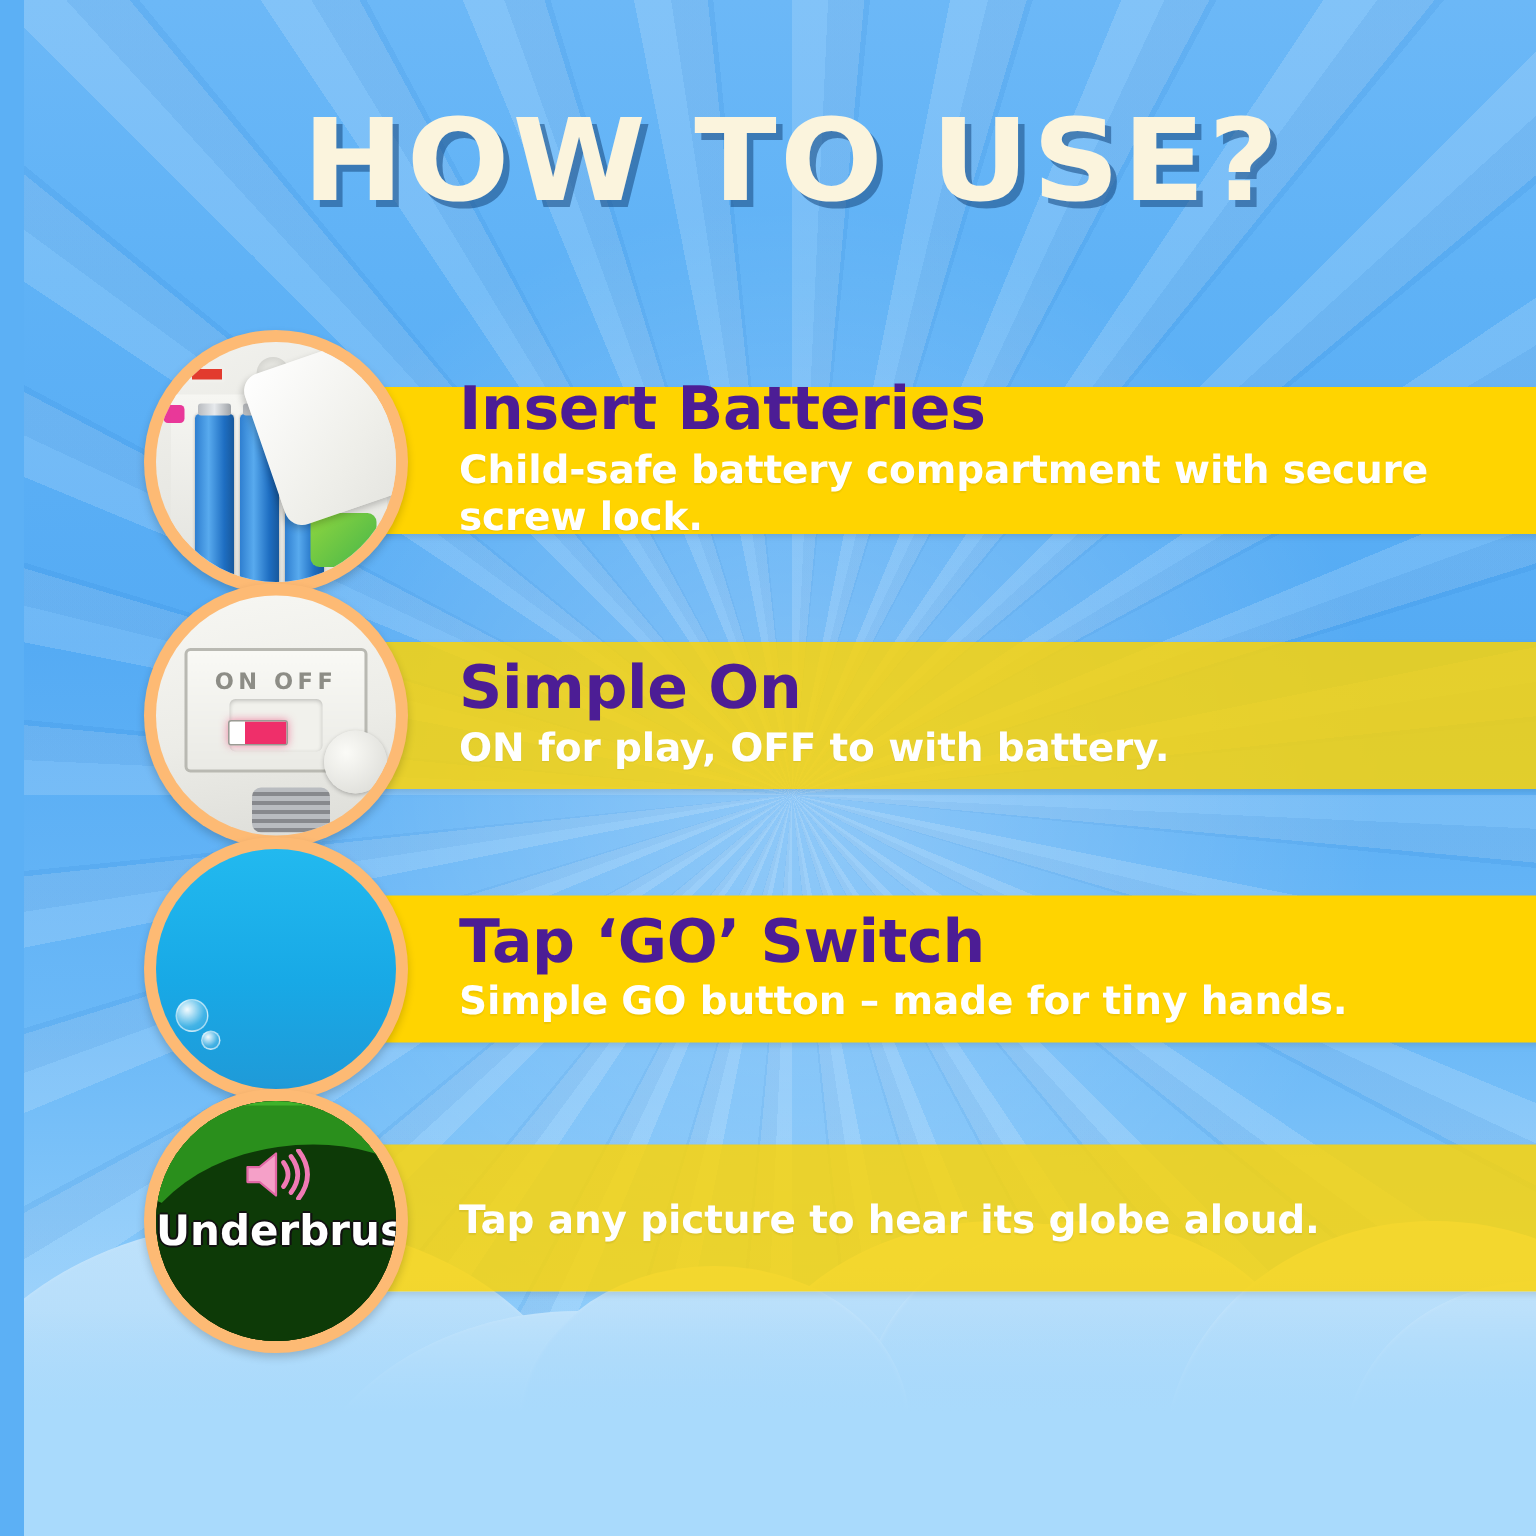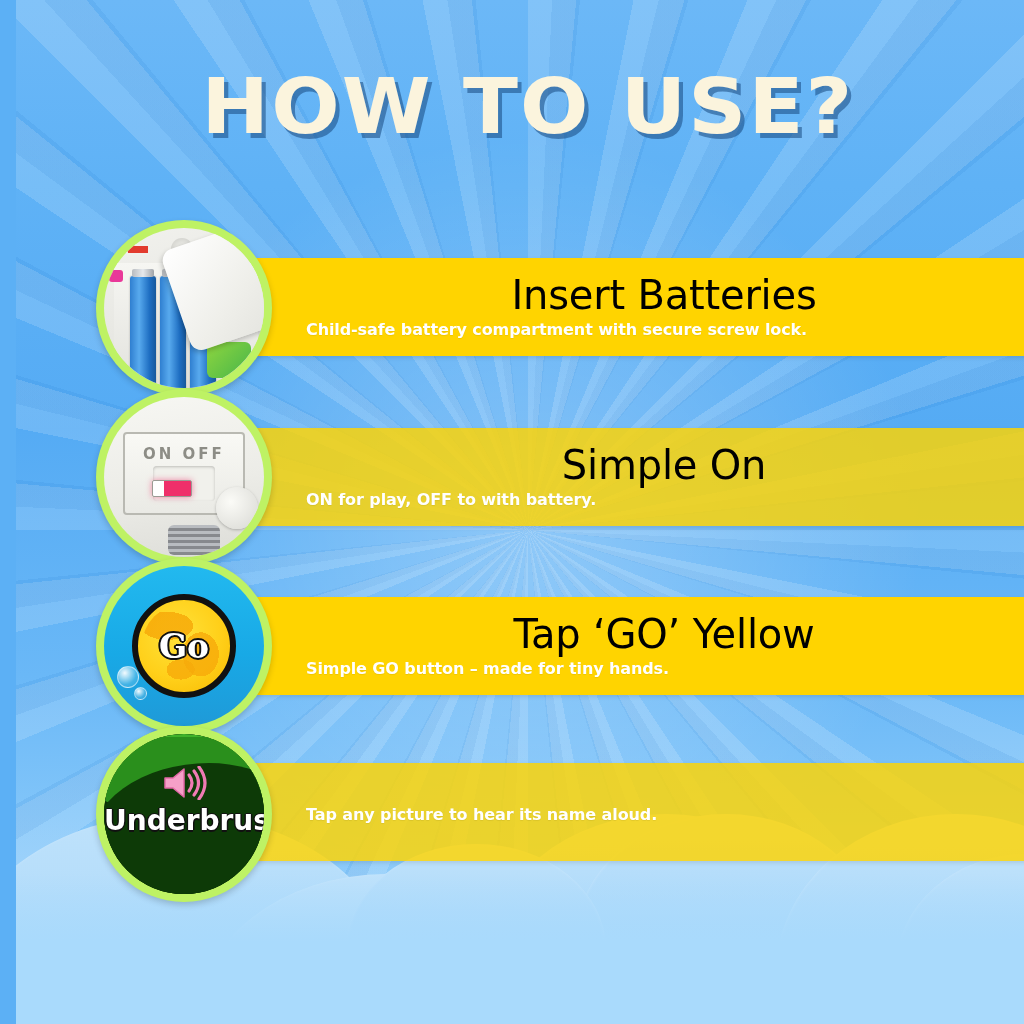--- a/index.html
+++ b/index.html
@@ -99,44 +99,43 @@
   }
   .bar.translucent { background: rgba(255,212,0,.82); }
 
   .bar-inner {
     position:absolute;
     left:150px; right:18px; top:0; bottom:0;
     display:flex; flex-direction:column; justify-content:center;
   }
   .step-title {
     font-family:"DejaVu Sans", sans-serif;
-    font-weight:normal;
+    font-weight:bold;
     font-size:40px;
     line-height:1.02;
-    color:#000000;
+    color:#4c1d95;
     letter-spacing:-.2px;
-    text-align:center;
   }
   .step-desc {
     font-family:"DejaVu Sans", sans-serif;
     font-weight:bold;
-    font-size:16px;
+    font-size:26px;
     line-height:1.2;
     color:#FFFFFF;
     margin-top:5px;
     letter-spacing:-.1px;
     text-shadow: 0 1px 1px rgba(0,0,0,.07);
   }
 
   
   .thumb {
     position:absolute;
     width:176px; height:176px;
     border-radius:50%;
-    background:#bef264;
+    background:#fdba74;
     padding:8px;
     box-shadow: 0 3px 6px rgba(0,0,0,.18);
   }
   .thumb-in {
     width:100%; height:100%;
     border-radius:50%;
     overflow:hidden;
     position:relative;
     background:#ddd;
   }
@@ -294,39 +293,36 @@
         </div>
         <div class="sw"></div>
         <div class="knob"></div>
         <div class="spring"></div>
       </div>
       <span class="sr">White ON OFF slider switch with red toggle</span>
     </div>
 
     <div class="bar" style="top:597px;">
       <div class="bar-inner">
-        <div class="step-title">Tap ‘GO’ Yellow</div>
+        <div class="step-title">Tap ‘GO’ Switch</div>
         <div class="step-desc">Simple GO button – made for tiny hands.</div>
       </div>
     </div>
     <div class="thumb" style="left:80px; top:558px;">
       <div class="thumb-in t3">
         <div class="bub bb1"></div>
           <div class="bub bb2"></div>
           <div class="bub bb3"></div>
-        <div class="go-circle">
-          <span class="go-txt">Go</span>
-        </div>
       </div>
       <span class="sr">Yellow globe GO button on blue background with bubbles</span>
     </div>
 
     <div class="bar translucent" style="top:763px;">
       <div class="bar-inner">
-        <div class="step-desc">Tap any picture to hear its name aloud.</div>
+        <div class="step-desc">Tap any picture to hear its globe aloud.</div>
       </div>
     </div>
     <div class="thumb" style="left:80px; top:726px;">
       <div class="thumb-in t4">
         <div class="sky"></div>
         <div class="hill1"></div>
         <div class="hill2"></div>
         <div class="hill3"></div>
         <div class="spk">
           <svg width="46" height="34" viewBox="0 0 46 34">

